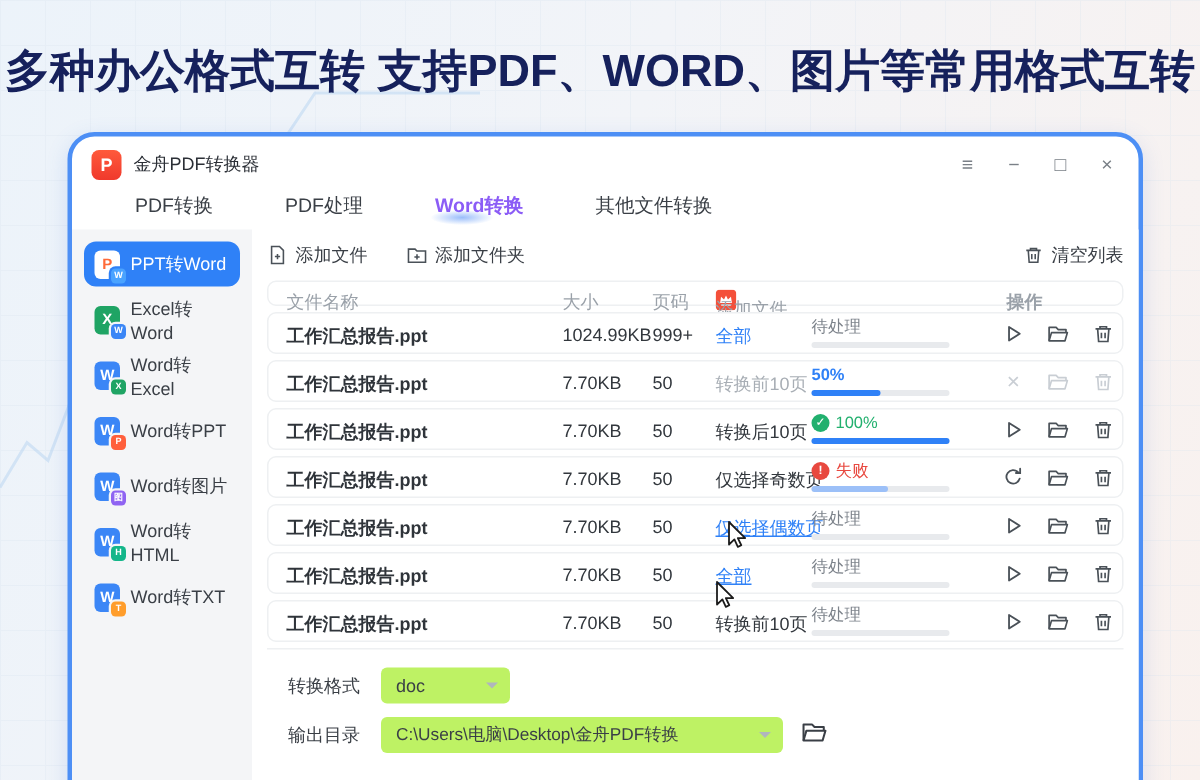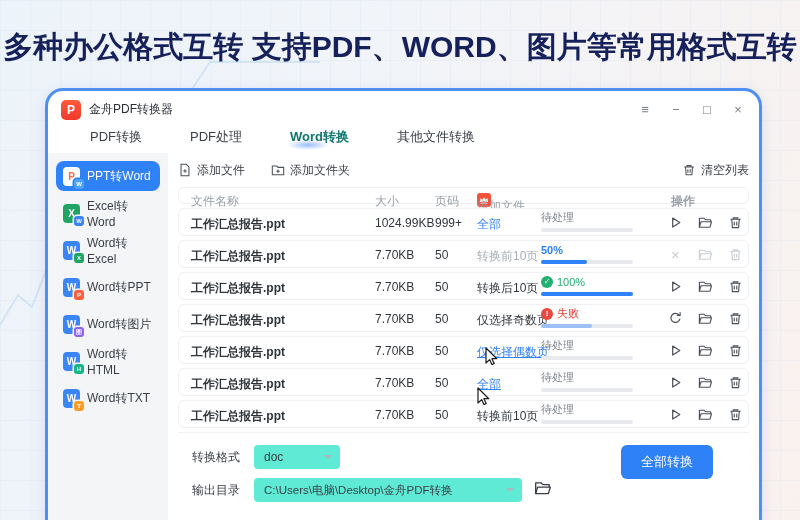--- a/index.html
+++ b/index.html
@@ -36,21 +36,21 @@
     background:linear-gradient(180deg,#ff5a3c,#f0392c);
     color:#fff; font-size:12px; font-weight:800; text-align:center; line-height:20px;
   }
   .app-title{ margin-left:8px; font-size:12px; color:#2b2f36; }
   .win-controls{ margin-left:auto; display:flex; gap:17px; color:#7a8087; font-size:13px; }
   .win-controls span{ width:14px; text-align:center; cursor:default; }
 
   .tabbar{ height:32px; display:flex; align-items:center; padding-left:42px; gap:48px;
            font-size:13px; color:#3a3f46; }
   .tab{ position:relative; cursor:pointer; }
-  .tab.active{ font-weight:700; color:#0f766e; }
+  .tab.active{ font-weight:700; color:#8b5cf6; }
   .tab.active::after{
     content:""; position:absolute; left:-3px; bottom:-4px; width:42px; height:10px;
     background:radial-gradient(closest-side,rgba(86,146,247,.6),rgba(86,146,247,0));
     border-radius:50%;
   }
 
   .content{ position:absolute; top:62px; bottom:0; left:0; right:0; display:flex; }
 
   
   .sidebar{ width:120px; background:#f4f5f7; border-radius:0 0 0 15px; padding:8px 8px; }
@@ -109,21 +109,21 @@
   .act{ width:17px; height:17px; cursor:pointer; display:none; align-items:center; justify-content:center; }
   .act.show{ display:flex; }
   .act svg{ width:15px; height:15px; stroke:currentColor; }
   .act.cancel{ font-size:15px; line-height:15px; }
   .trow.disabled .c-actions{ color:#c9ced4; }
 
   
   .footer{ border-top:1px solid #eef0f2; margin-top:2px; padding:12px 2px 0 14px; position:relative; }
   .f-line{ display:flex; align-items:center; margin-bottom:9px; }
   .f-label{ font-size:12px; color:#3a3f46; width:62px; }
-  .select{ position:relative; height:24px; background:#5eead4; border-radius:4px;
+  .select{ position:relative; height:24px; background:#bef264; border-radius:4px;
            font-size:12px; color:#3a3f46; line-height:24px; padding:0 22px 0 10px; cursor:pointer; }
   .select.fmt{ width:86px; }
   .select.out{ width:268px; font-size:11.5px; }
   .select::after{ content:""; position:absolute; right:8px; top:10px; border:4px solid transparent;
                   border-top-color:#b0b6bd; }
   .out-folder{ margin-left:12px; cursor:pointer; }
   .out-folder svg{ width:18px; height:18px; stroke:#3a3f46; }
   .convert-btn{
     position:absolute; right:36px; top:12px; width:92px; height:34px;
     background:#2f81f7; border:none; border-radius:6px; color:#fff; font-size:13px; cursor:pointer;
@@ -546,21 +546,20 @@
           <span class="f-label">输出目录</span>
           <div class="select out">
             <span>C:\Users\电脑\Desktop\金舟PDF转换</span>
           </div>
           <span class="out-folder">
             <svg>
                 <use href="#i-folder-open"></use>
               </svg>
           </span>
         </div>
-        <button class="convert-btn">全部转换</button>
       </div>
 
     </div>
   </div>
 </div>
 
 <svg class="cursor" style="left:485px;top:347px">
     <use href="#i-cursor"></use>
   </svg>
 <svg class="cursor" style="left:477px;top:387px">

